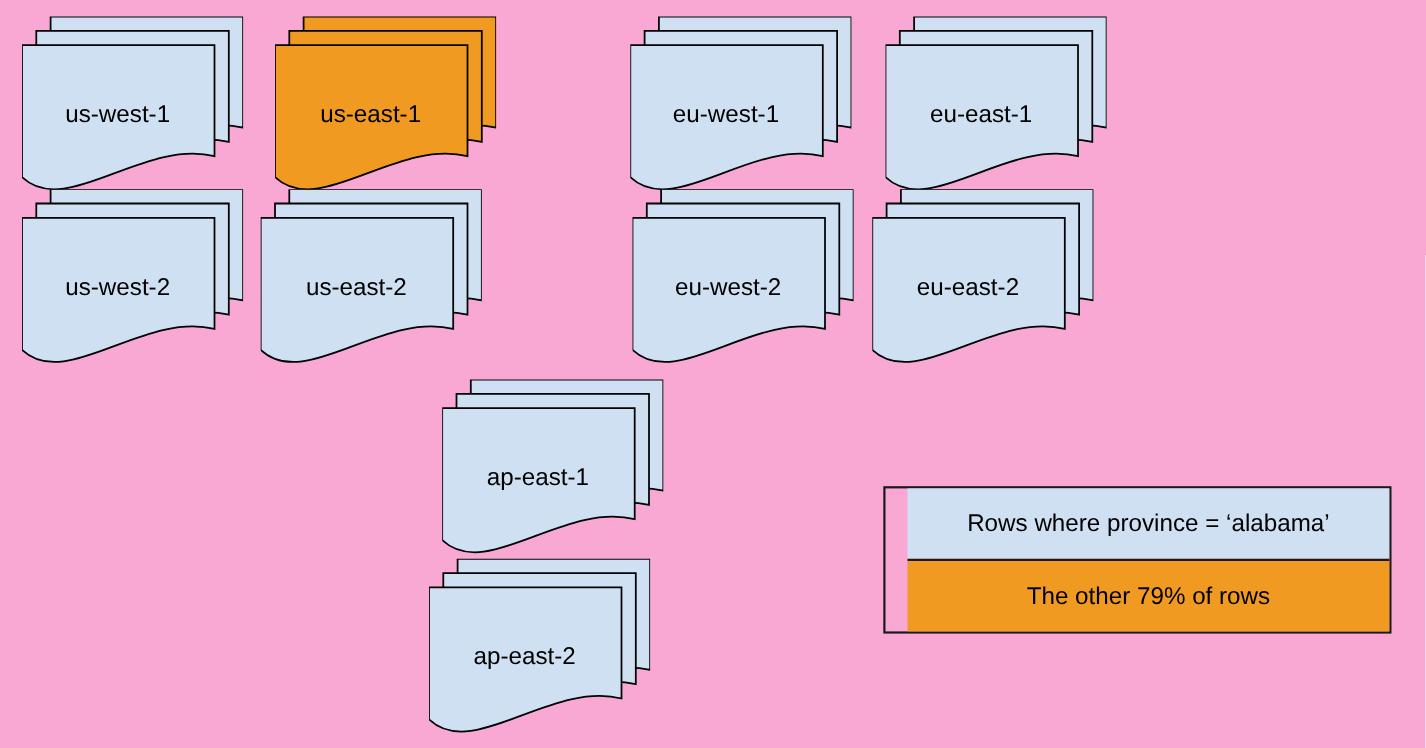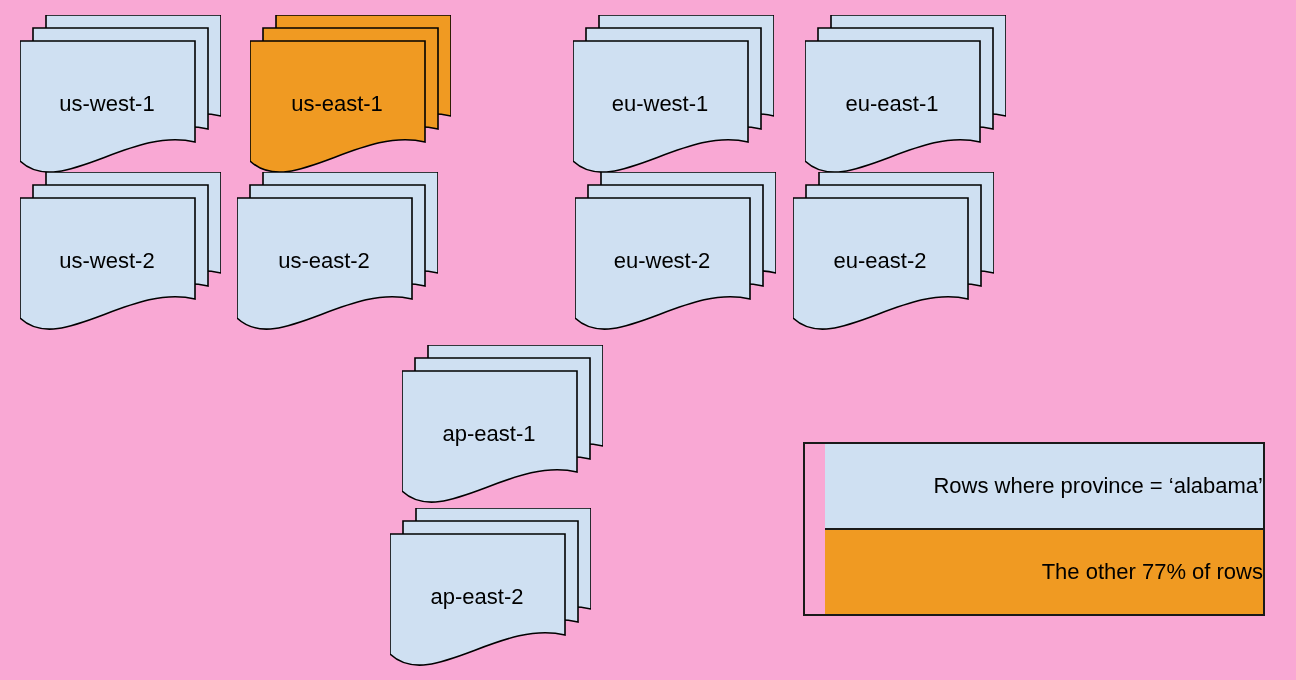--- a/index.html
+++ b/index.html
@@ -19,24 +19,24 @@
     fill: #000000;
   }
   .legend {
     position: absolute;
     left: 803px;
     top: 442px;
     width: 458px;
     border: 2px solid #1a1a1a;
   }
   .legend-row {
-    height: 84px;
+    height: 64px;
     display: flex;
     align-items: center;
-    justify-content: flex-end;
+    justify-content: center;
     font-size: 22px;
     color: #000000;
     margin-left: 20px;
   }
   .legend-row + .legend-row { border-top: 2px solid #1a1a1a; }
 </style>
 </head>
 <body>
 
 <div id="canvas">
@@ -109,17 +109,17 @@
     <path transform="translate(13,13)" d="M0 0 H175 V101 C110 85 40 158 0 120 Z" fill="#cfe0f2"></path>
     <path transform="translate(0,26)" d="M0 0 H175 V101 C110 85 40 158 0 120 Z" fill="#cfe0f2"></path>
     <text x="87" y="96" text-anchor="middle">ap-east-2</text>
   </svg>
 
   <div class="legend">
     <div class="legend-row" style="background: rgb(207, 224, 242);">
       <span>Rows where province = ‘alabama’</span>
     </div>
     <div class="legend-row" style="background: rgb(240, 154, 34);">
-      <span>The other 77% of rows</span>
+      <span>The other 79% of rows</span>
     </div>
   </div>
 
 </div>
 
 </body></html>

